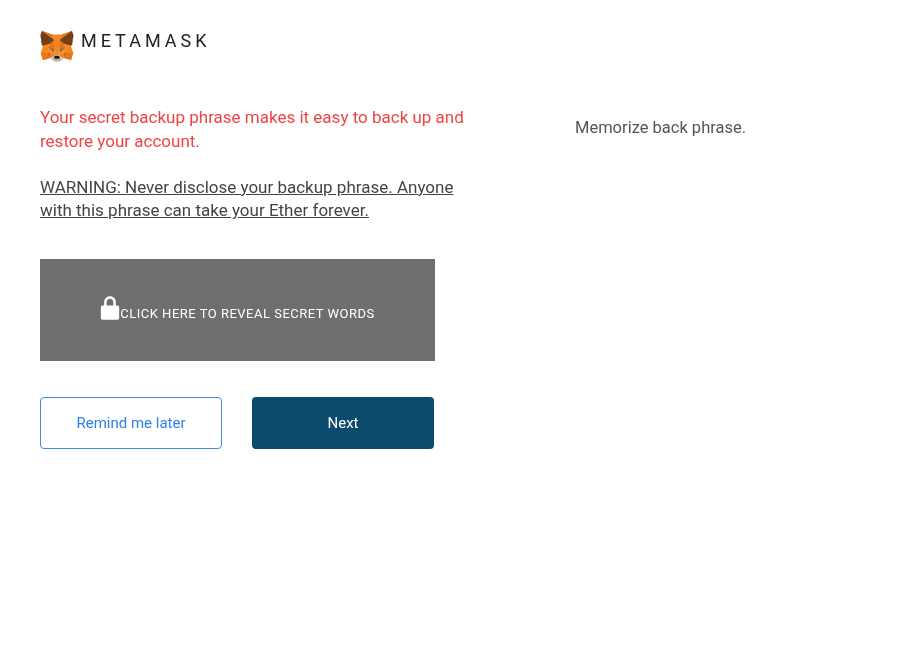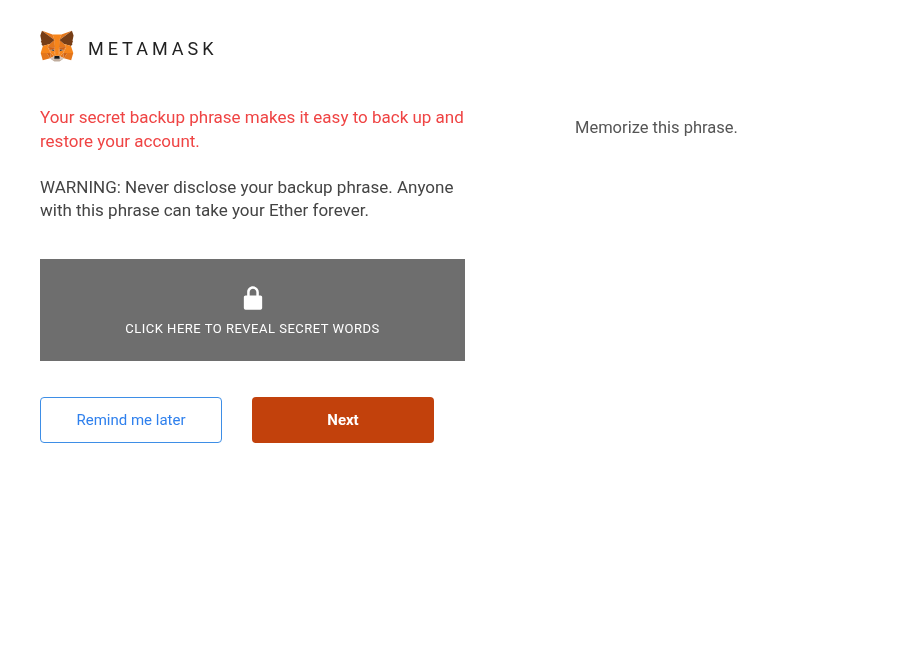--- a/index.html
+++ b/index.html
@@ -6,22 +6,21 @@
   body {
     font-family: -apple-system, BlinkMacSystemFont, "Segoe UI", Roboto, Helvetica, Arial, sans-serif;
     background: #fff;
     color: #333;
     width: 923px;
     height: 649px;
     padding: 30px 40px;
   }
   .logo-row {
     display: flex;
-    align-items: center;
-    gap: 14px;
+    gap: 7px;
     margin-bottom: 40px;
   }
   .logo-text {
     font-size: 18px;
     letter-spacing: 4px;
     font-weight: 400;
     color: #222;
   }
   .content {
     display: flex;
@@ -45,64 +44,64 @@
     font-size: 17px;
     line-height: 1.4;
     color: #ef4444;
     margin-bottom: 22px;
   }
   .warning {
     font-size: 17px;
     line-height: 1.4;
     color: #444;
     margin-bottom: 36px;
+    text-decoration: underline;
   }
   .reveal-box {
     background: #6e6e6e;
     height: 102px;
     display: flex;
-    flex-direction: column;
+    flex-direction: row;
     align-items: center;
     justify-content: center;
     color: #fff;
     cursor: pointer;
     position: relative;
-    width: 425px;
+    width: 395px;
   }
   .reveal-label {
     font-size: 13px;
     letter-spacing: 0.5px;
     margin-top: 6px;
   }
   .button-row {
     display: flex;
     gap: 30px;
     margin-top: 36px;
   }
   .btn {
     flex: 0 0 182px;
-    height: 46px;
+    height: 52px;
     border-radius: 4px;
     font-size: 15px;
     display: flex;
     align-items: center;
     justify-content: center;
     cursor: pointer;
   }
   .btn-outline {
     border: 1px solid #3e8ee6;
     background: #fff;
     color: #2f80ed;
   }
   .btn-disabled {
-    background: #c2410c;
+    background: #0c4a6e;
     color: #fff;
     cursor: default;
     border: none;
-    font-weight: bold;
   }
   .tips-block p, .tips-block div {
     font-size: 16.5px;
     line-height: 1.5;
     color: #555;
     margin-bottom: 20px;
   }
   .tips-link {
     color: #2f80ed;
     cursor: pointer;
@@ -174,15 +173,15 @@
       <div class="btn btn-outline">
         <span>Remind me later</span>
       </div>
       <div class="btn btn-disabled">
         <span>Next</span>
       </div>
     </div>
   </div>
 
   <div class="right-col tips-block">
-    <p>Memorize this phrase.</p>
+    <p>Memorize back phrase.</p>
   </div>
 </div>
 
 </body></html>

